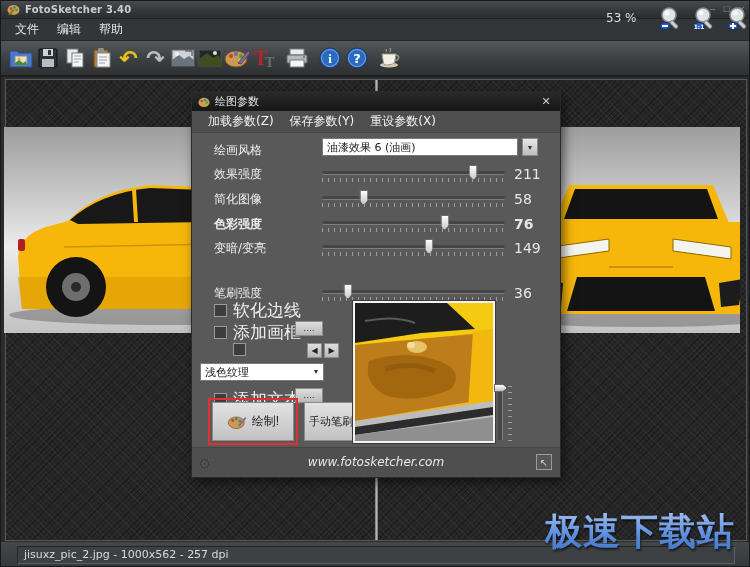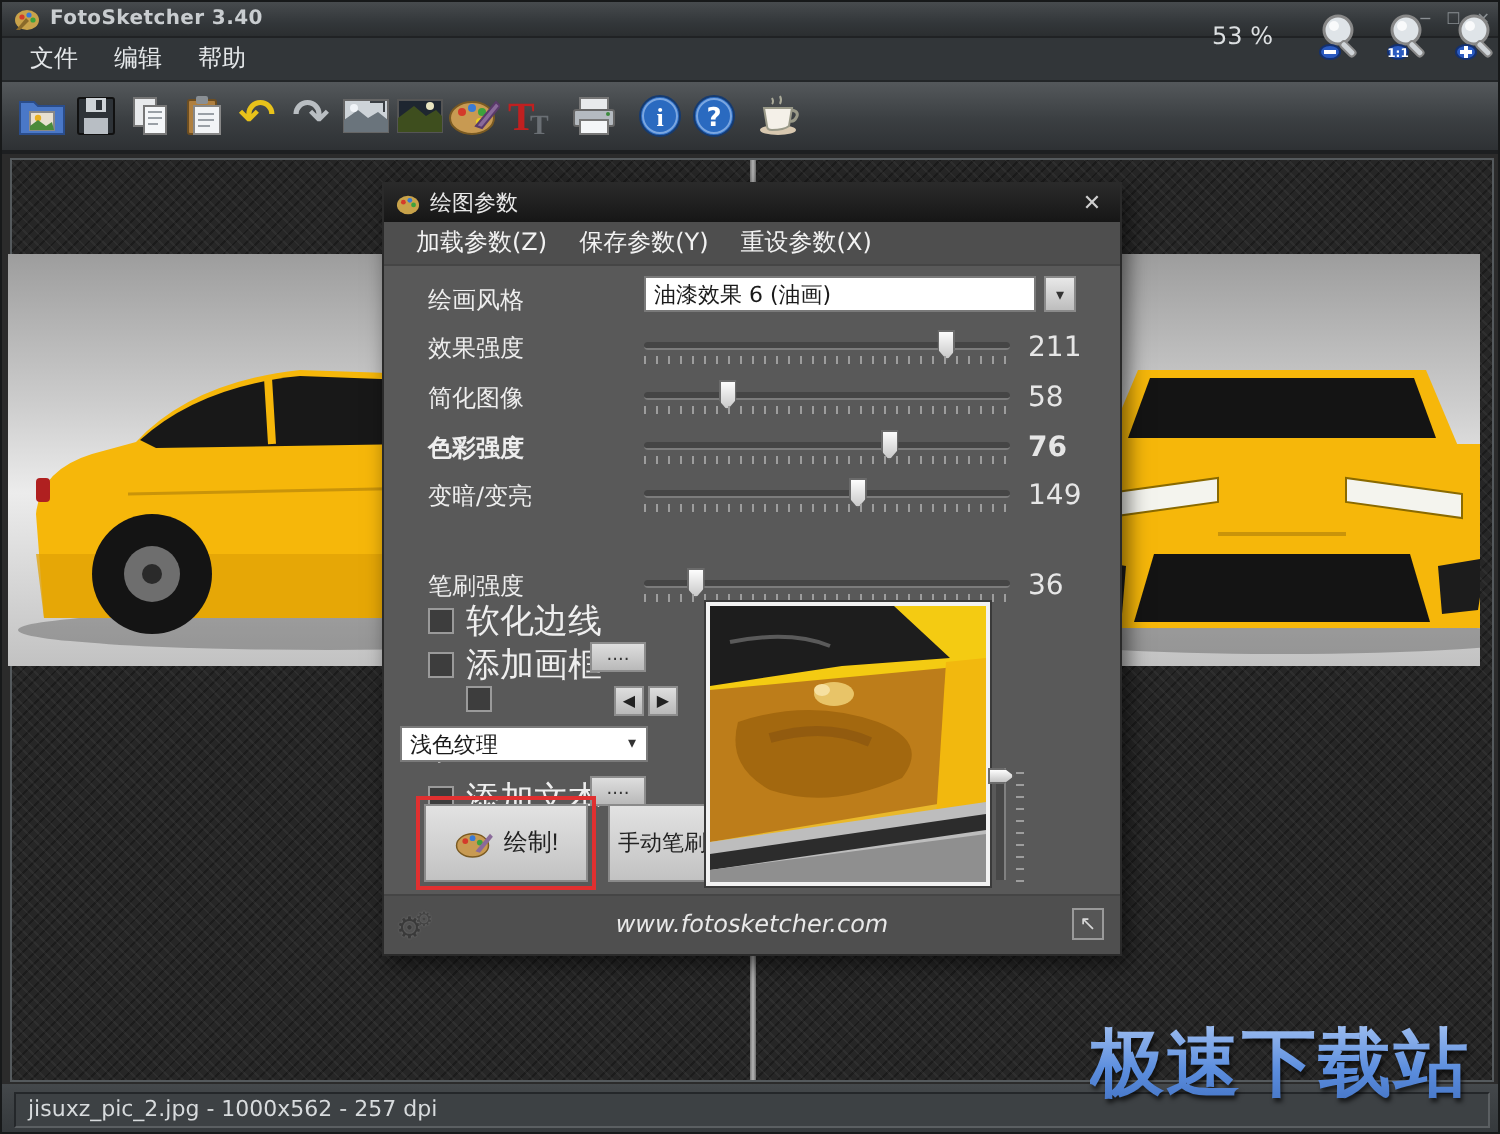--- a/index.html
+++ b/index.html
@@ -119,21 +119,21 @@
   .gear-ico small { font-size:10px; position:relative; top:-6px; left:-4px; color:#444; }
   .website { position:absolute; left:0; bottom:8px; width:100%; text-align:center;
     font-size:12px; font-style:italic; color:#e9e9e9; }
   .expand-btn { position:absolute; right:8px; bottom:7px; width:16px; height:16px;
     border:1px solid #9a9a9a; background:#565656; color:#d8d8d8; font-size:10px;
     text-align:center; line-height:15px; }
 
   
   .statusbar { position:absolute; left:0; top:541px; width:750px; height:26px;
     background:linear-gradient(180deg,#44484b,#34383b); display:flex; align-items:center;
-    padding:0 6px; }
+    padding:0 16px; }
   .statusfield { width:738px; height:18px; background:#3d4144;
     border:1px solid #24272a; border-bottom-color:#5b5f62; border-right-color:#5b5f62;
     font-size:11px; color:#d8dbdd; padding:1px 6px; }
 
   
   .watermark { position:absolute; right:14px; top:506px; font-size:37px; font-weight:bold;
     letter-spacing:1px; background:linear-gradient(180deg,#9dbdf0 10%,#5c8ede 55%,#3f6fc0);
     -webkit-background-clip:text; background-clip:text; color:transparent;
     filter:drop-shadow(1px 2px 1px rgba(0,0,0,.6)); z-index:30; }
 

